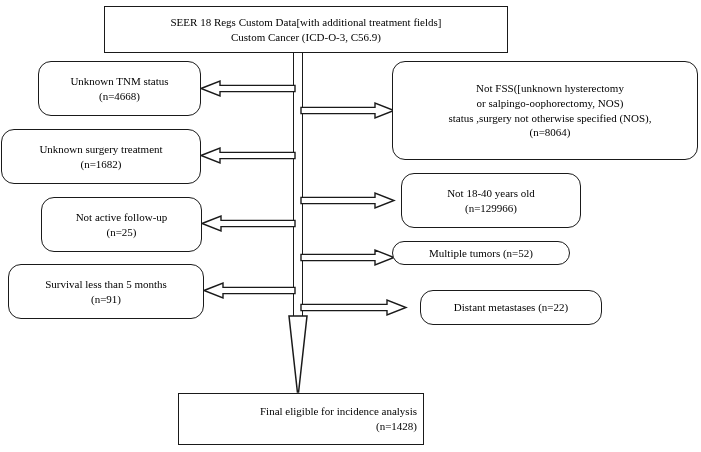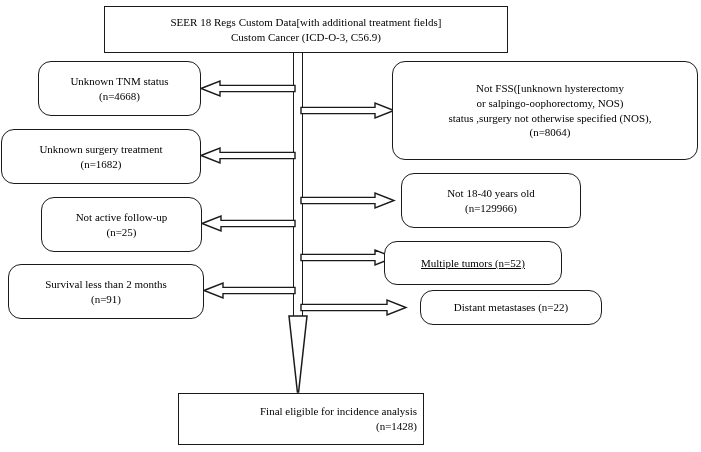--- a/index.html
+++ b/index.html
@@ -79,21 +79,21 @@
     <span class="ln">Unknown surgery treatment</span>
     <span class="ln">(n=1682)</span>
   </div>
 
   <div class="node round" style="left:41px; top:197px; width:161px; height:55px;">
     <span class="ln">Not active follow-up</span>
     <span class="ln">(n=25)</span>
   </div>
 
   <div class="node round" style="left:8px; top:264px; width:196px; height:55px;">
-    <span class="ln">Survival less than 2 months</span>
+    <span class="ln">Survival less than 5 months</span>
     <span class="ln">(n=91)</span>
   </div>
 
   <div class="arrow" style="left:201px; top:80px; width:94px; height:17px;">
     <svg width="94" height="17" viewBox="0 0 94 17">
       <polygon points="0,8.5 19,1 19,5.4 94,5.4 94,11.6 19,11.6 19,16" fill="#ffffff" stroke="#1a1a1a" stroke-width="1.4" stroke-linejoin="miter"></polygon>
     </svg>
   </div>
 
   <div class="arrow" style="left:201px; top:147px; width:94px; height:17px;">
@@ -119,21 +119,21 @@
     <span class="ln">or salpingo-oophorectomy, NOS)</span>
     <span class="ln">status ,surgery not otherwise specified (NOS),</span>
     <span class="ln">(n=8064)</span>
   </div>
 
   <div class="node round" style="left:401px; top:173px; width:180px; height:55px;text-align:right;">
     <span class="ln">Not 18-40 years old</span>
     <span class="ln">(n=129966)</span>
   </div>
 
-  <div class="node round" style="left:384px; top:241px; width:178px; height:44px;text-decoration:underline;">
+  <div class="node round" style="left:392px; top:241px; width:178px; height:24px;">
     <span class="ln">Multiple tumors (n=52)</span>
   </div>
 
   <div class="node round" style="left:420px; top:290px; width:182px; height:35px;">
     <span class="ln">Distant metastases (n=22)</span>
   </div>
 
   <div class="arrow" style="left:301px; top:102px; width:93px; height:17px;">
     <svg width="93" height="17" viewBox="0 0 93 17">
       <polygon points="0,5.4 74,5.4 74,1 93,8.5 74,16 74,11.6 0,11.6" fill="#ffffff" stroke="#1a1a1a" stroke-width="1.4" stroke-linejoin="miter"></polygon>

